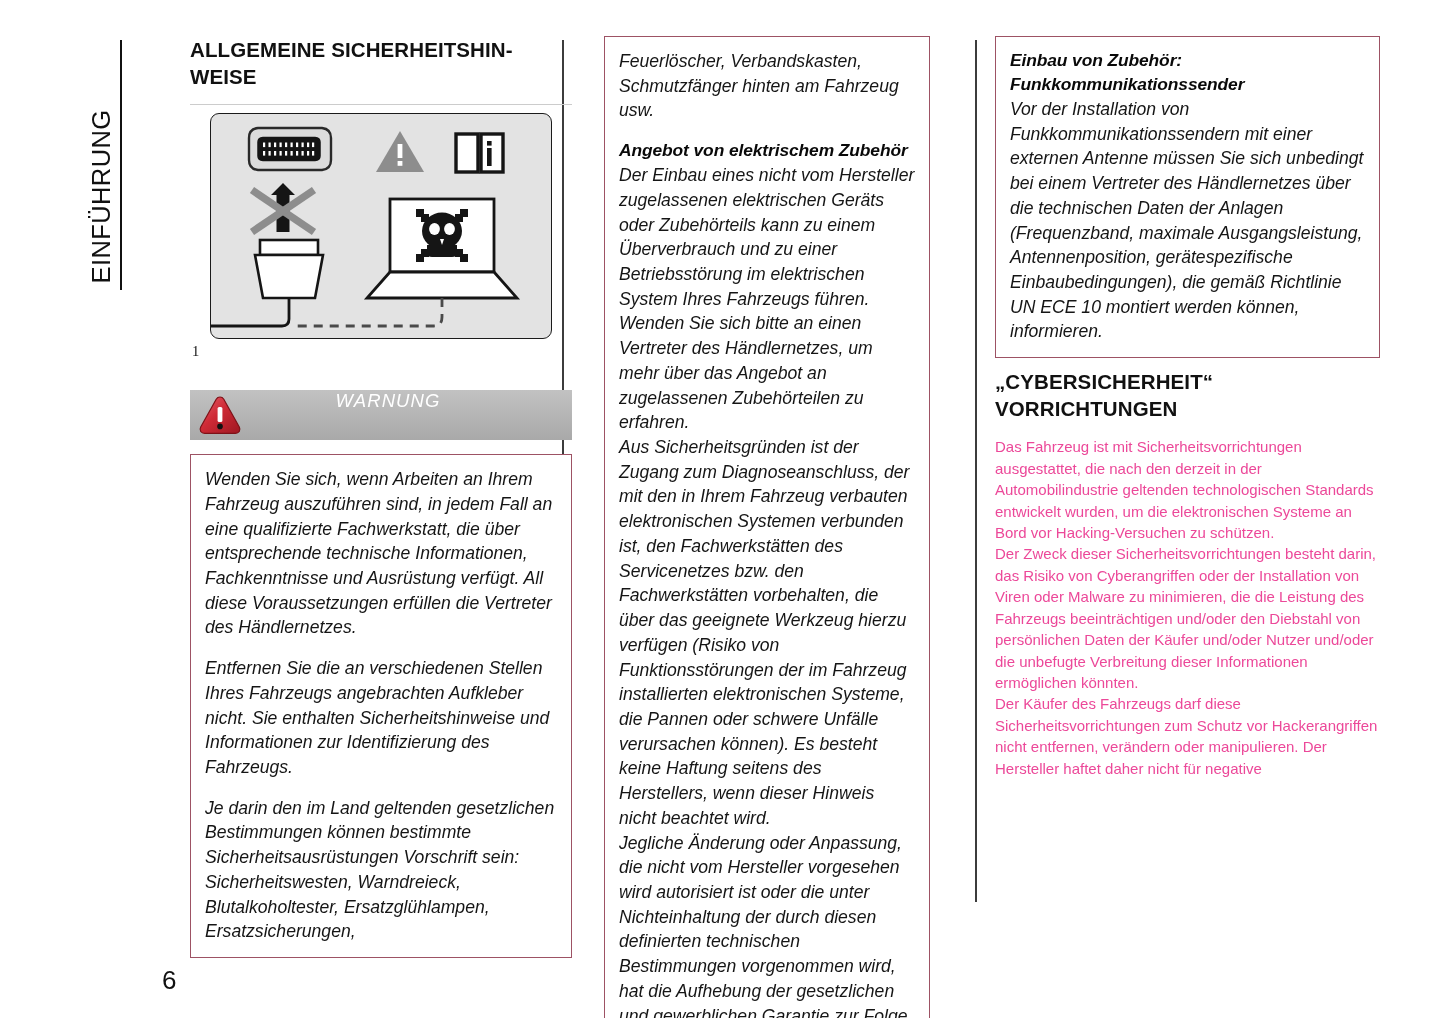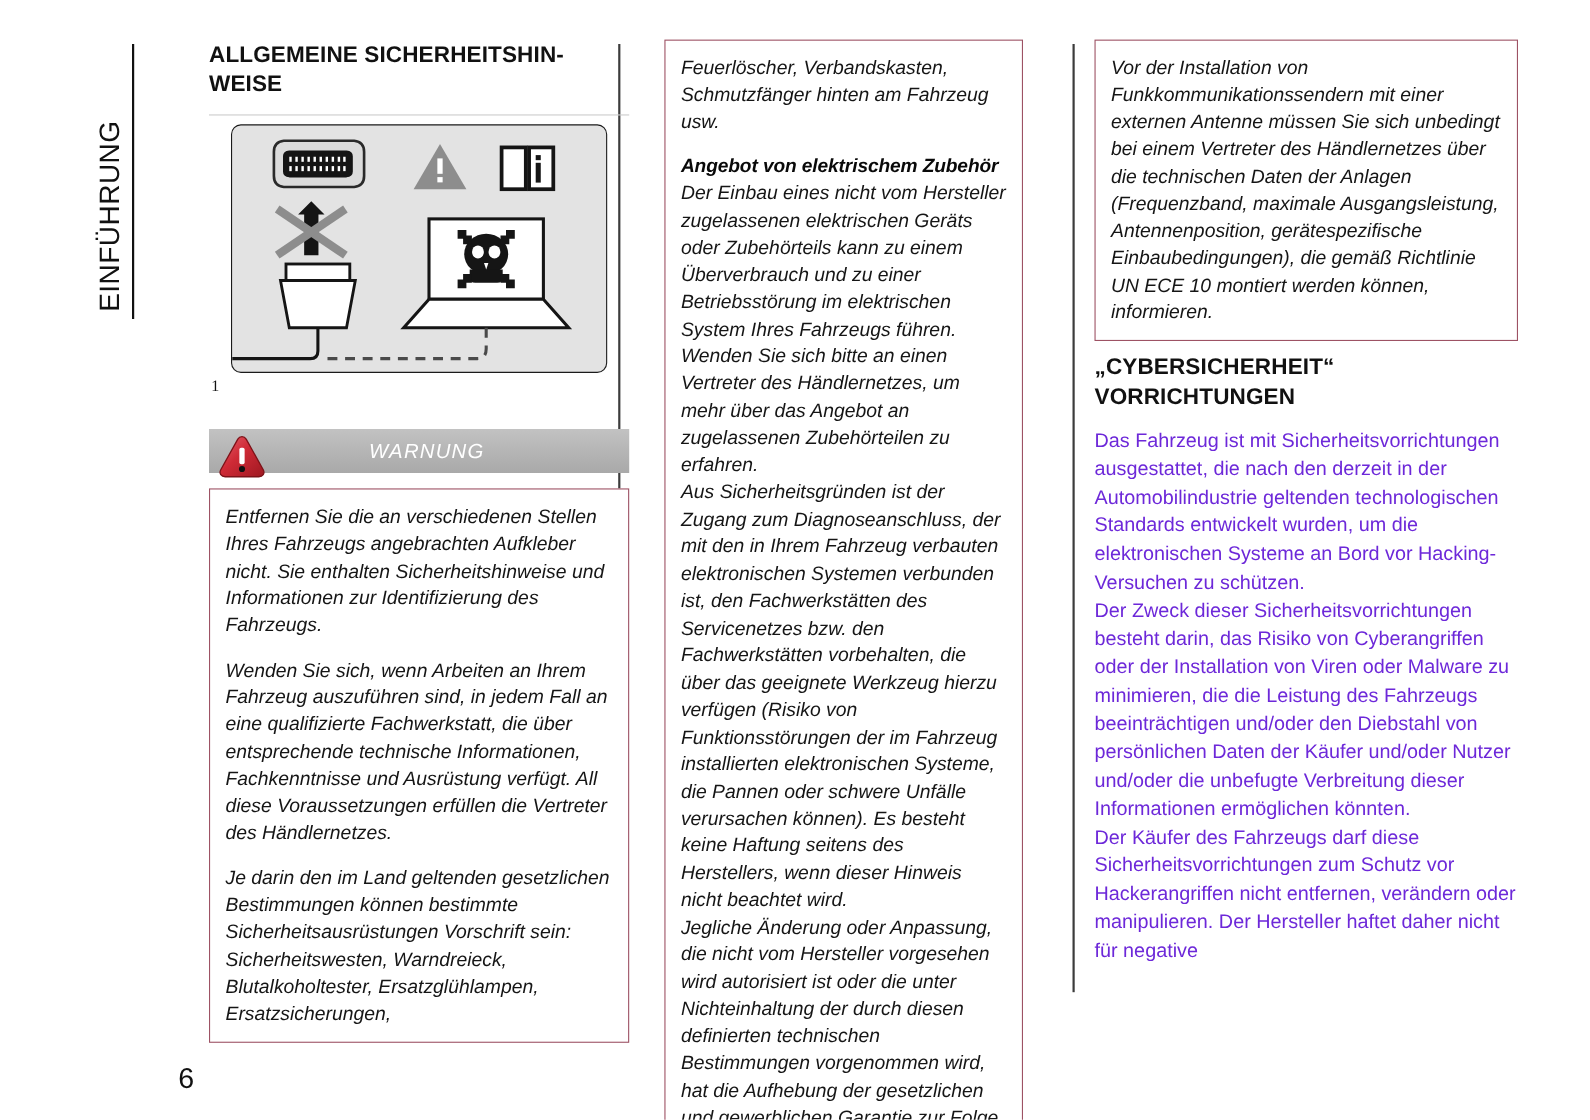--- a/index.html
+++ b/index.html
@@ -98,25 +98,25 @@
     font-size: 14.5px;
     font-family: "Liberation Serif", serif;
     color: #111;
     margin-top: 4px;
     padding-left: 2px;
   }
 
   
   .warn-band {
     margin-top: 30px;
-    height: 40px;
+    height: 50px;
     background: linear-gradient(180deg,#c2c2c2 0%, #b4b4b4 55%, #a9a9a9 100%);
     position: relative;
     display: flex;
-    align-items: center;
+    align-items: flex-start;
     justify-content: center;
   }
   .warn-band .wicon {
     position: absolute;
     left: 8px;
     top: 4px;
     width: 44px;
     height: 42px;
   }
   .warn-band .wlabel {
@@ -153,24 +153,24 @@
     font-size: 17.4px;
     font-style: italic;
     font-weight: bold;
     line-height: 1.32;
     margin: 0 0 1px 0;
     color: #090909;
     letter-spacing: -0.1px;
   }
 
   .plain-p {
-    font-size: 18px;
+    font-size: 15px;
     line-height: 1.43;
     margin: 0;
-    color: #6d28d9;
+    color: #ec4899;
   }
 
   
   #page-number {
     position: absolute;
     left: 162px;
     bottom: 22px;
     font-size: 26px;
     color: #111;
     font-family: "Liberation Sans", sans-serif;
@@ -283,38 +283,40 @@
         </linearGradient>
       </defs>
       <path d="M22 3 Q24.5 3 25.8 5.2 L41.3 33 Q42.6 35.6 41.3 37.5 Q40 39.4 37.3 39.4 L6.7 39.4 Q4 39.4 2.7 37.5 Q1.4 35.6 2.7 33 L18.2 5.2 Q19.5 3 22 3 Z" fill="url(#rg)" stroke="#7d1218" stroke-width="1.2"></path>
       <rect x="19.6" y="13" width="4.8" height="15" rx="1.6" fill="#ffffff"></rect>
       <circle cx="22" cy="32.4" r="2.8" fill="#111111"></circle>
     </svg>
     <span class="wlabel">WARNUNG</span>
   </div>
 
   <div class="redbox" id="redbox-1">
+    <p class="italic-p">Wenden Sie sich, wenn Arbeiten an Ihrem Fahrzeug auszuführen sind, in jedem Fall an eine qualifizierte Fachwerkstatt, die über entsprechende technische Informationen, Fachkenntnisse und Ausrüstung verfügt. All diese Voraussetzungen erfüllen die Vertreter des Händlernetzes.</p>
     <p class="italic-p">Entfernen Sie die an verschiedenen Stellen Ihres Fahrzeugs angebrachten Aufkleber nicht. Sie enthalten Sicherheitshinweise und Informationen zur Identifizierung des Fahrzeugs.</p>
-    <p class="italic-p">Wenden Sie sich, wenn Arbeiten an Ihrem Fahrzeug auszuführen sind, in jedem Fall an eine qualifizierte Fachwerkstatt, die über entsprechende technische Informationen, Fachkenntnisse und Ausrüstung verfügt. All diese Voraussetzungen erfüllen die Vertreter des Händlernetzes.</p>
     <p class="italic-p tight">Je darin den im Land geltenden gesetzlichen Bestimmungen können bestimmte Sicherheitsausrüstungen Vorschrift sein: Sicherheitswesten, Warndreieck, Blutalkoholtester, Ersatzglühlampen, Ersatzsicherungen,</p>
   </div>
 </div>
 
 <div class="col" id="col-2">
   <div class="redbox" id="redbox-2">
     <p class="italic-p">Feuerlöscher, Verbandskasten, Schmutzfänger hinten am Fahrzeug usw.</p>
     <div class="sub-h">Angebot von elektrischem Zubehör</div>
     <p class="italic-p nogap">Der Einbau eines nicht vom Hersteller zugelassenen elektrischen Geräts oder Zubehörteils kann zu einem Überverbrauch und zu einer Betriebsstörung im elektrischen System Ihres Fahrzeugs führen. Wenden Sie sich bitte an einen Vertreter des Händlernetzes, um mehr über das Angebot an zugelassenen Zubehörteilen zu erfahren.</p>
     <p class="italic-p nogap">Aus Sicherheitsgründen ist der Zugang zum Diagnoseanschluss, der mit den in Ihrem Fahrzeug verbauten elektronischen Systemen verbunden ist, den Fachwerkstätten des Servicenetzes bzw. den Fachwerkstätten vorbehalten, die über das geeignete Werkzeug hierzu verfügen (Risiko von Funktionsstörungen der im Fahrzeug installierten elektronischen Systeme, die Pannen oder schwere Unfälle verursachen können). Es besteht keine Haftung seitens des Herstellers, wenn dieser Hinweis nicht beachtet wird.</p>
     <p class="italic-p nogap">Jegliche Änderung oder Anpassung, die nicht vom Hersteller vorgesehen wird autorisiert ist oder die unter Nichteinhaltung der durch diesen definierten technischen Bestimmungen vorgenommen wird, hat die Aufhebung der gesetzlichen und gewerblichen Garantie zur Folge.</p>
   </div>
 </div>
 
 <div class="col" id="col-3">
   <div class="redbox" id="redbox-3">
+    <div class="sub-h">Einbau von Zubehör:</div>
+    <div class="sub-h">Funkkommunikationssender</div>
     <p class="italic-p nogap">Vor der Installation von Funkkommunikationssendern mit einer externen Antenne müssen Sie sich unbedingt bei einem Vertreter des Händlernetzes über die technischen Daten der Anlagen (Frequenzband, maximale Ausgangsleistung, Antennenposition, gerätespezifische Einbaubedingungen), die gemäß Richtlinie UN ECE 10 montiert werden können, informieren.</p>
   </div>
 
   <div class="h1" style="margin-top:10px;">
     <span>„CYBERSICHERHEIT“</span><br>
     <span>VORRICHTUNGEN</span>
   </div>
 
   <p class="plain-p">Das Fahrzeug ist mit Sicherheitsvorrichtungen ausgestattet, die nach den derzeit in der Automobilindustrie geltenden technologischen Standards entwickelt wurden, um die elektronischen Systeme an Bord vor Hacking-Versuchen zu schützen.</p>
   <p class="plain-p">Der Zweck dieser Sicherheitsvorrichtungen besteht darin, das Risiko von Cyberangriffen oder der Installation von Viren oder Malware zu minimieren, die die Leistung des Fahrzeugs beeinträchtigen und/oder den Diebstahl von persönlichen Daten der Käufer und/oder Nutzer und/oder die unbefugte Verbreitung dieser Informationen ermöglichen könnten.</p>

